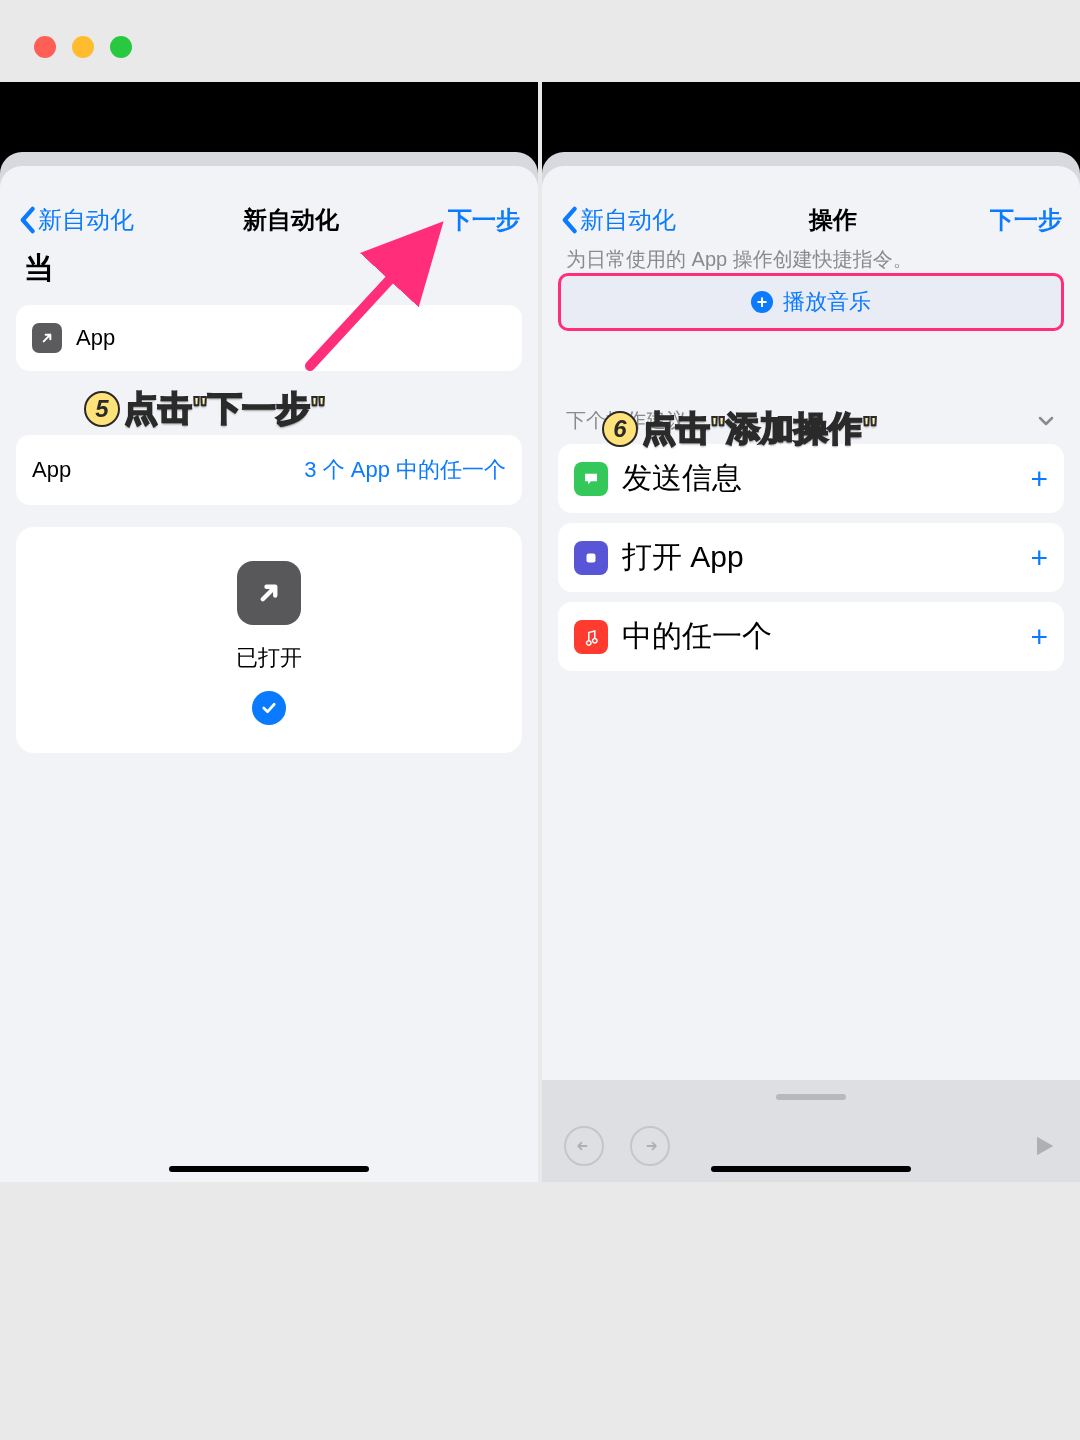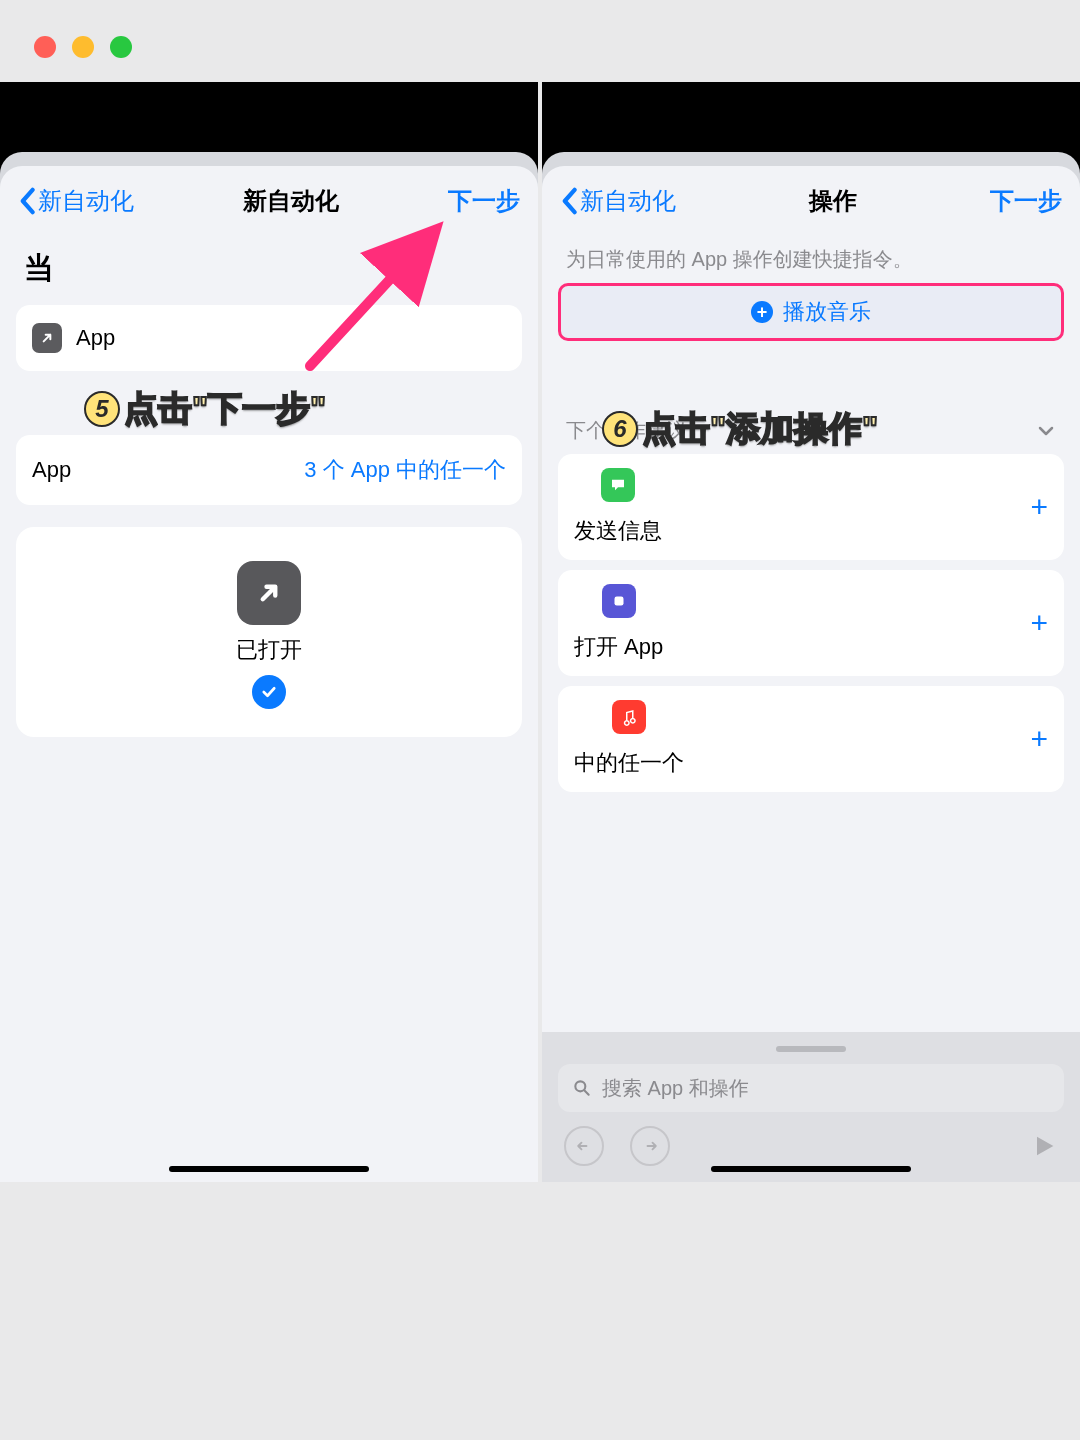--- a/index.html
+++ b/index.html
@@ -6,49 +6,49 @@
   body { background: #e9e9ea; width: 1080px; height: 1440px; overflow: hidden; }
   .traffic-lights { display:flex; gap:16px; padding:36px 34px 24px; }
   .dot { width:22px; height:22px; border-radius:50%; }
   .dot.red{background:#ff5f57;} .dot.yellow{background:#febc2e;} .dot.green{background:#28c840;}
   .stage { position:relative; background:#e9e9ea; width:1080px; height:1300px; }
   .panes { display:flex; gap:4px; padding:0 0 0 0; }
   .pane { width:538px; height:1100px; position:relative; overflow:hidden; background:#000; border-radius:0; }
   .pane.left{ margin-left:0; }
   .card-back { position:absolute; left:0; right:0; top:70px; height:1030px; background:#d7d9de; border-radius:22px 22px 0 0; }
   .card { position:absolute; left:0; right:0; top:84px; height:1016px; background:#f2f3f7; border-radius:22px 22px 0 0; padding:0 16px; }
-  .nav { display:flex; align-items:center; justify-content:space-between; height:70px; padding:0 2px; }
+  .nav { display:flex; align-items:flex-end; justify-content:space-between; height:70px; padding:0 2px; }
   .nav-left { display:flex; align-items:center; gap:2px; color:#0a7aff; font-size:24px; }
   .chev { width:18px; height:28px; }
   .nav-title { font-size:24px; font-weight:600; color:#000; }
   .nav-right { color:#0a7aff; font-size:24px; font-weight:600; }
   .section-h { font-size:30px; font-weight:700; padding:12px 8px 16px; }
   .row { background:#fff; border-radius:14px; padding:18px 16px; display:flex; align-items:center; gap:14px; font-size:22px; }
   .sq-icon { width:30px; height:30px; border-radius:7px; background:#5b5b5e; display:flex; align-items:center; justify-content:center; }
   .sq-icon svg{width:16px;height:16px;}
   .row2 { background:#fff; border-radius:14px; padding:20px 16px; display:flex; align-items:center; justify-content:space-between; font-size:22px; margin-top:14px; }
   .blue-text{ color:#0a7aff; }
   .options { background:#fff; border-radius:18px; margin-top:22px; padding:34px 0 28px; display:flex; }
-  .opt { flex:1; display:flex; flex-direction:column; align-items:center; gap:10px; }
+  .opt { flex:1; display:flex; flex-direction:column; align-items:center; gap:18px; }
   .big-icon { width:64px; height:64px; border-radius:16px; background:#58585b; display:flex; align-items:center; justify-content:center; }
   .big-icon svg{width:30px;height:30px;}
   .opt-label{ font-size:22px; font-weight:500; }
   .radio { width:34px; height:34px; border-radius:50%; border:3px solid #c9c9cc; }
   .radio.checked{ background:#0a7aff; border-color:#0a7aff; display:flex; align-items:center; justify-content:center; }
   .radio.checked svg{width:18px;height:18px;}
   .annot { position:absolute; font-size:34px; font-weight:700; color:#fff0b0; -webkit-text-stroke:2px #2a2a2a; text-shadow:0 2px 2px rgba(0,0,0,0.4); display:flex; align-items:center; gap:4px; white-space:nowrap; }
   .annot .num { width:36px; height:36px; border-radius:50%; background:#ffe37a; border:2px solid #2a2a2a; display:flex; align-items:center; justify-content:center; font-size:24px; -webkit-text-stroke:0; color:#2a2a2a; text-shadow:none; font-style:italic; font-weight:700; }
   .arrow { position:absolute; }
-  .subtitle { color:#8a8a8e; font-size:20px; padding:10px 8px 10px; }
+  .subtitle { color:#8a8a8e; font-size:20px; padding:10px 8px 0; }
   .add-btn { border:3px solid #ff2d7a; border-radius:10px; background:#e9ecf5; height:58px; display:flex; align-items:center; justify-content:center; gap:10px; color:#0a7aff; font-size:22px; font-weight:500; }
   .plus-circ{ width:22px;height:22px;border-radius:50%;background:#0a7aff;display:flex;align-items:center;justify-content:center;color:#fff;font-size:18px;font-weight:700; }
   .sugg-head{ display:flex; align-items:center; justify-content:space-between; color:#8a8a8e; font-size:20px; padding:26px 8px 10px; }
   .sugg-list{ display:flex;flex-direction:column;gap:10px; }
   .sugg { background:#fff; border-radius:14px; padding:14px 16px; display:flex; align-items:center; justify-content:space-between; }
-  .sugg-left{display:flex;align-items:center;gap:14px;font-size:22px;flex-direction:column;}
+  .sugg-left{display:flex;align-items:center;gap:14px;font-size:30px;}
   .app-ic{width:34px;height:34px;border-radius:8px;display:flex;align-items:center;justify-content:center;}
   .app-ic.green{background:#34c759;} .app-ic.blue{background:#5856d6;} .app-ic.red{background:#ff3b30;}
   .app-ic svg{width:18px;height:18px;}
   .plus{ color:#0a7aff; font-size:30px; font-weight:300; }
   .search-area{ position:absolute; left:0; right:0; bottom:0; background:#dedfe3; padding:14px 16px 14px; border-radius:0; }
   .grab{ width:70px;height:6px;background:#b8b9bd;border-radius:3px;margin:0 auto 12px; }
   .search{ background:#e6e7ea; border-radius:12px; height:48px; display:flex; align-items:center; gap:10px; padding:0 14px; color:#8a8a8e; font-size:20px; }
   .tools{ display:flex; align-items:center; justify-content:space-between; padding:14px 6px 2px; color:#b0b0b4; }
   .tool-btn{ width:40px;height:40px;border-radius:50%;border:2px solid #c6c6ca; display:flex;align-items:center;justify-content:center; }
   .home-ind{ position:absolute; bottom:10px; left:50%; transform:translateX(-50%); width:200px; height:6px; background:#000; border-radius:4px; }
@@ -181,27 +181,20 @@
                   </svg>
                 </div>
               <span>中的任一个</span>
             </div>
             <span class="plus">+</span>
           </div>
         </div>
 
         <div class="search-area">
           <div class="grab"></div>
-          <div class="search">
-            <svg width="20" height="20" viewBox="0 0 24 24">
-                <circle cx="10" cy="10" r="6" stroke="#8a8a8e" stroke-width="2.5" fill="none"></circle>
-                <path d="M15 15 L20 20" stroke="#8a8a8e" stroke-width="2.5" stroke-linecap="round"></path>
-              </svg>
-            <span>搜索 App 和操作</span>
-          </div>
           <div class="tools">
             <div style="display:flex;gap:26px">
               <div class="tool-btn">
                   <svg width="20" height="20" viewBox="0 0 24 24">
                     <path d="M9 8 L5 12 L9 16 M5 12 H15 a5 5 0 0 1 0 0" stroke="#b0b0b4" stroke-width="2.2" fill="none" stroke-linecap="round" stroke-linejoin="round"></path>
                   </svg>
                 </div>
               <div class="tool-btn">
                   <svg width="20" height="20" viewBox="0 0 24 24">
                     <path d="M15 8 L19 12 L15 16 M19 12 H9" stroke="#b0b0b4" stroke-width="2.2" fill="none" stroke-linecap="round" stroke-linejoin="round"></path>

